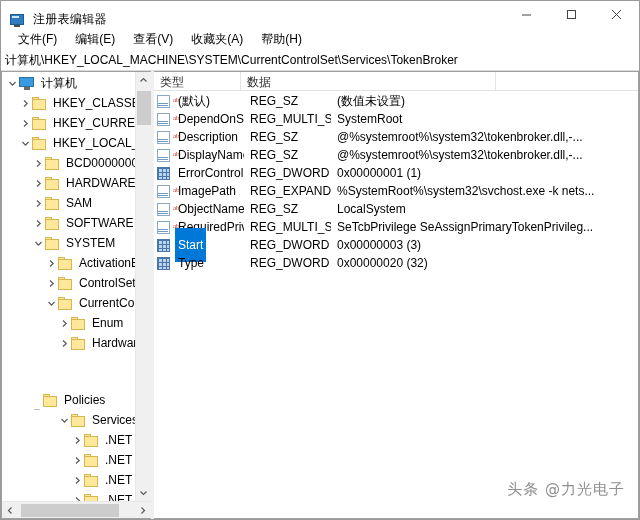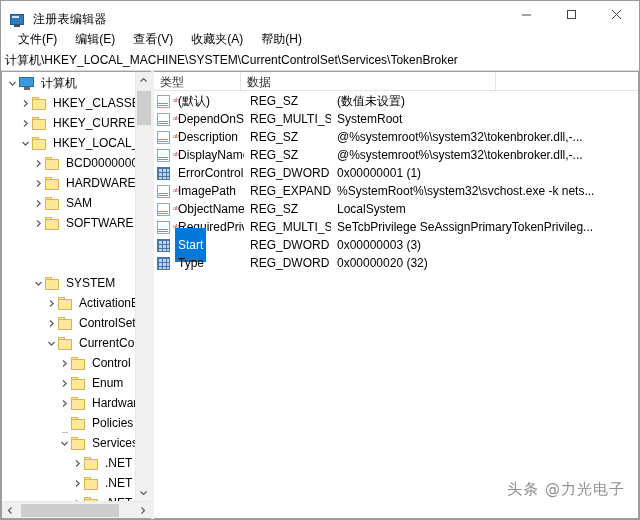--- a/index.html
+++ b/index.html
@@ -410,21 +410,21 @@
                 <svg width="9" height="9" viewBox="0 0 9 9">
                   <polyline points="3,1.5 6.2,4.5 3,7.5" fill="none" stroke="#5a5a5a" stroke-width="1.2"></polyline>
                 </svg>
               </div>
               <div class="folder">
                 <div class="tab"></div>
                 <div class="body"></div>
               </div>
               <span class="lbl">SOFTWARE</span>
             </div>
-            <div class="tree-row" style="padding-left: 29px; margin-top: 40px;">
+            <div class="tree-row" style="padding-left: 29px;">
               <div class="twisty">
                 <svg width="9" height="9" viewBox="0 0 9 9">
                   <polyline points="1.5,3 4.5,6.2 7.5,3" fill="none" stroke="#5a5a5a" stroke-width="1.2"></polyline>
                 </svg>
               </div>
               <div class="folder">
                 <div class="tab"></div>
                 <div class="body"></div>
               </div>
               <span class="lbl">SYSTEM</span>
@@ -468,47 +468,35 @@
             <div class="tree-row" style="padding-left: 55px;">
               <div class="twisty">
                 <svg width="9" height="9" viewBox="0 0 9 9">
                   <polyline points="3,1.5 6.2,4.5 3,7.5" fill="none" stroke="#5a5a5a" stroke-width="1.2"></polyline>
                 </svg>
               </div>
               <div class="folder">
                 <div class="tab"></div>
                 <div class="body"></div>
               </div>
-              <span class="lbl">Control</span>
+              <span class="lbl">Enum</span>
             </div>
             <div class="tree-row" style="padding-left: 55px;">
               <div class="twisty">
                 <svg width="9" height="9" viewBox="0 0 9 9">
                   <polyline points="3,1.5 6.2,4.5 3,7.5" fill="none" stroke="#5a5a5a" stroke-width="1.2"></polyline>
                 </svg>
               </div>
               <div class="folder">
                 <div class="tab"></div>
                 <div class="body"></div>
               </div>
-              <span class="lbl">Enum</span>
-            </div>
-            <div class="tree-row" style="padding-left: 55px;">
-              <div class="twisty">
-                <svg width="9" height="9" viewBox="0 0 9 9">
-                  <polyline points="3,1.5 6.2,4.5 3,7.5" fill="none" stroke="#5a5a5a" stroke-width="1.2"></polyline>
-                </svg>
-              </div>
-              <div class="folder">
-                <div class="tab"></div>
-                <div class="body"></div>
-              </div>
               <span class="lbl">Hardware Profil</span>
             </div>
-            <div class="tree-row" style="padding-left: 55px;">
+            <div class="tree-row" style="padding-left: 27px; margin-top: 37px;">
               <div class="tw-none"></div>
               <div class="folder">
                 <div class="tab"></div>
                 <div class="body"></div>
               </div>
               <span class="lbl">Policies</span>
             </div>
             <div class="tree-row" style="padding-left: 55px;">
               <div class="twisty">
                 <svg width="9" height="9" viewBox="0 0 9 9">

